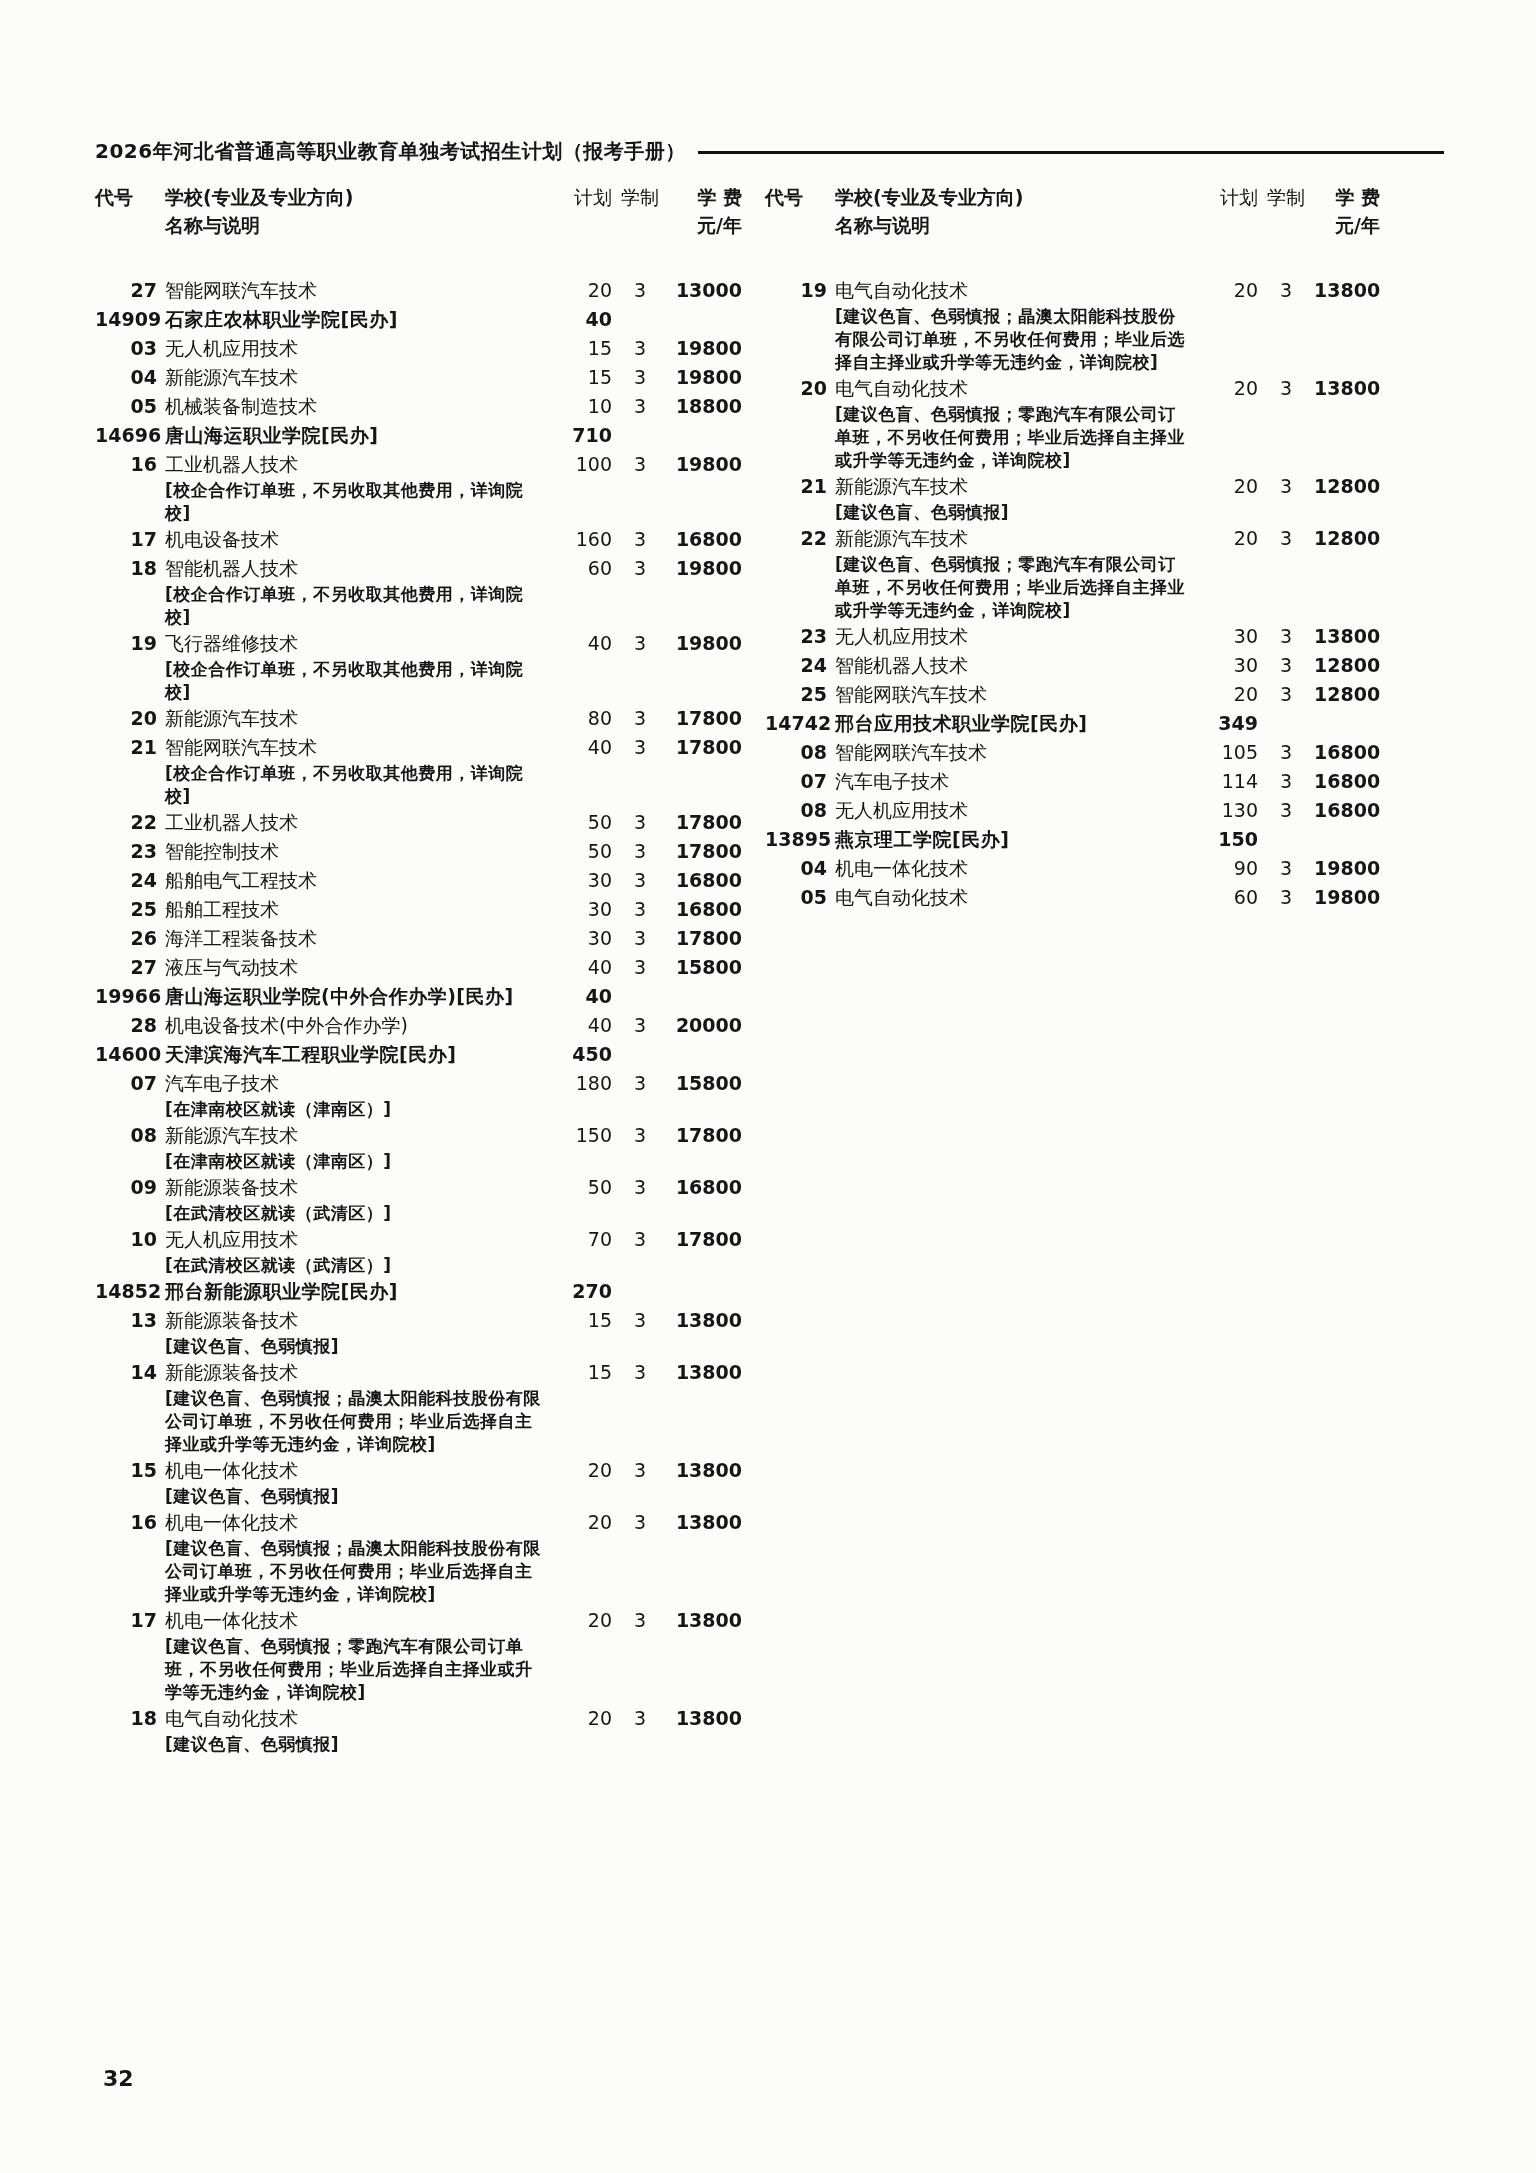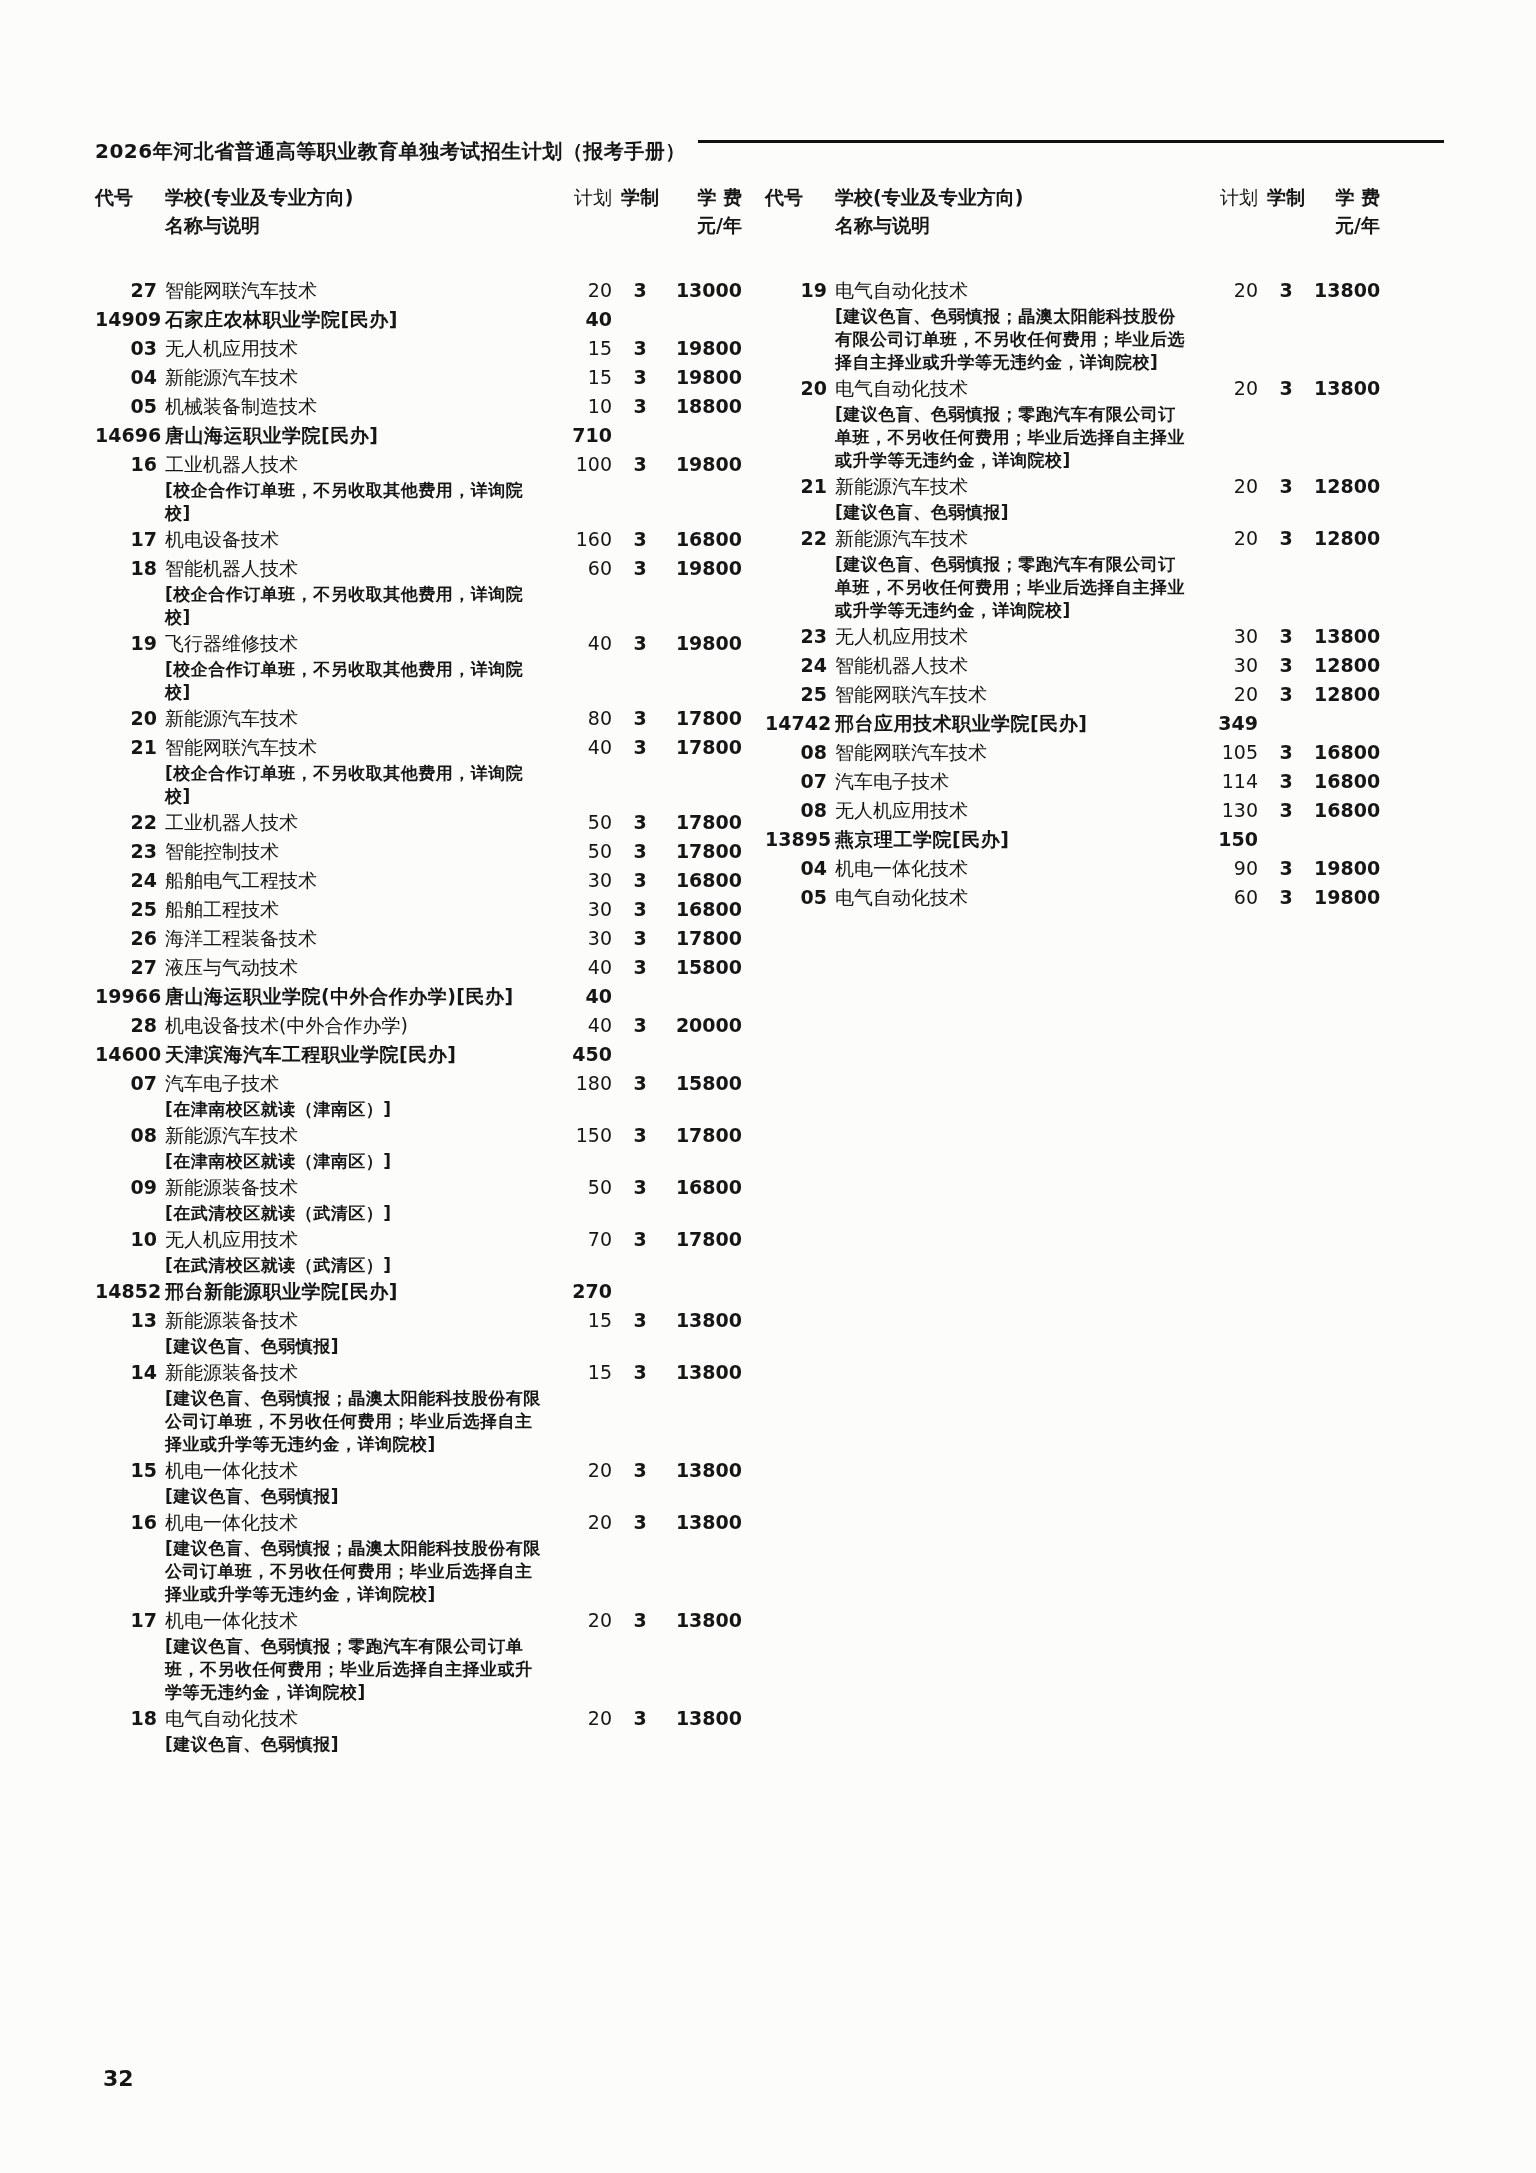--- a/index.html
+++ b/index.html
@@ -9,21 +9,21 @@
     width:1536px;height:2173px;
     margin:0 auto;
     background:#fcfcfa;
     font-family:"DejaVu Sans",sans-serif;
     color:#161616;
     overflow:hidden;
   }
   
   .doc-header{
     position:absolute;top:138px;left:95px;right:92px;
-    display:flex;
+    display:flex;align-items:center;
   }
   .doc-title{
     font-size:20px;font-weight:700;letter-spacing:.5px;white-space:nowrap;
   }
   .doc-rule{flex:1;height:3px;background:#111;margin-left:12px;margin-top:2px;}
 
   
   .col{position:absolute;top:183px;}
   .col-left{left:95px;width:647px;}
   .col-right{left:765px;width:615px;}
@@ -45,21 +45,21 @@
   .thead .years{text-align:center;white-space:nowrap;}
   .thead .fee{text-align:right;white-space:nowrap;}
 
   
   .rows{margin-top:37px;}
   .row{font-size:19px;line-height:29px;}
   .cell{display:block;}
   .code{text-align:right;white-space:nowrap;font-weight:600;}
   .name{white-space:nowrap;overflow:visible;}
   .plan{text-align:right;font-weight:400;}
-  .years{text-align:center;font-weight:700;}
+  .years{text-align:center;font-weight:400;}
   .fee{text-align:right;font-weight:600;}
   .row.school{font-weight:700;}
   .row.school .name{font-weight:700;letter-spacing:.5px;}
   .row.school .plan{font-weight:700;}
 
   
   .row.note-line{line-height:23px;}
   .note{
     font-size:17px;
     font-weight:600;

